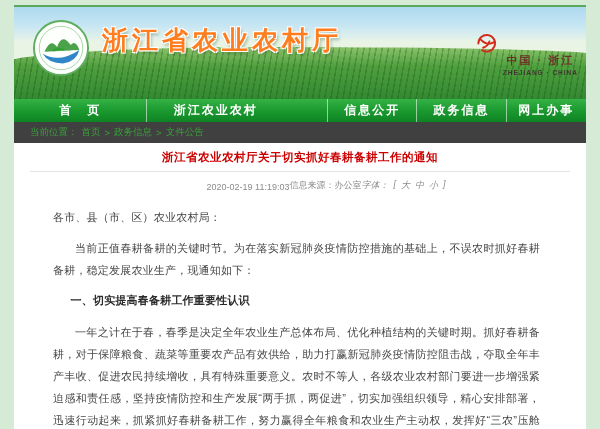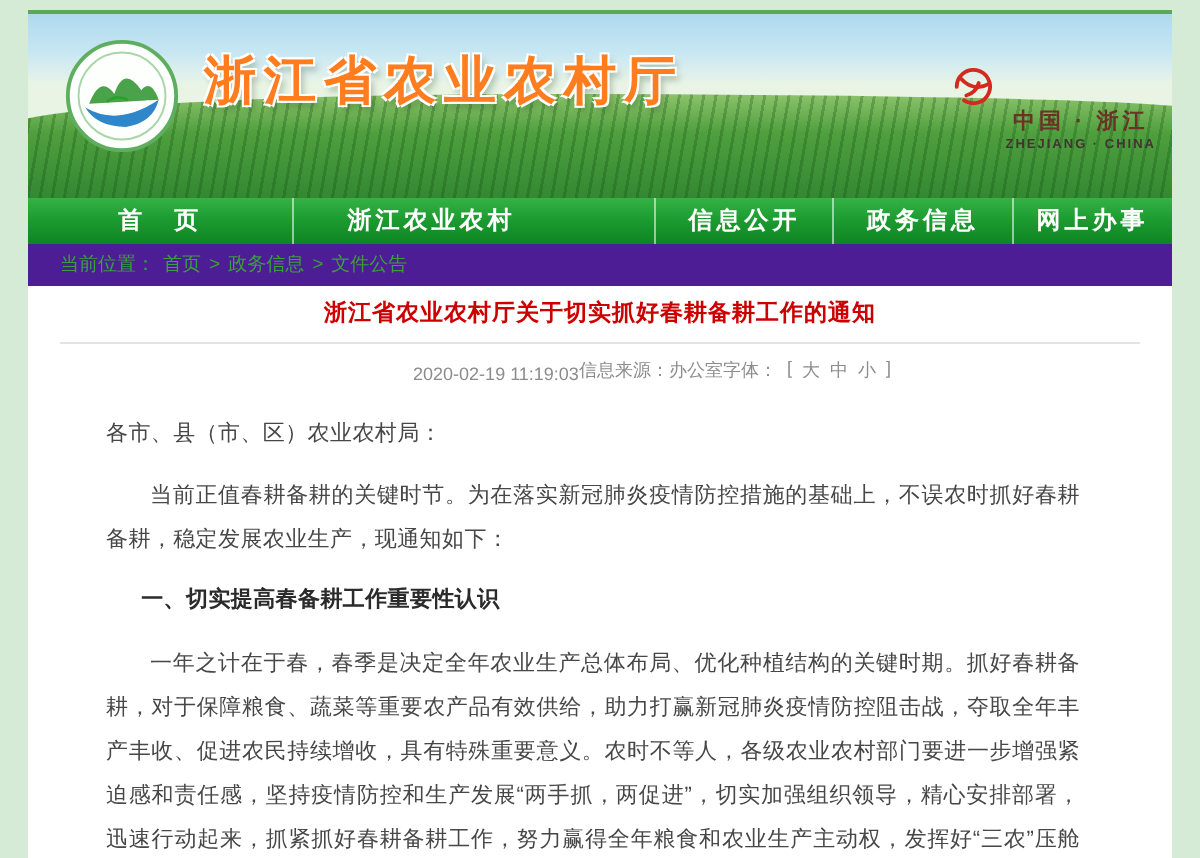--- a/index.html
+++ b/index.html
@@ -66,36 +66,36 @@
     color:#fff; font-size:12px; font-weight:bold; letter-spacing:2px;
     cursor:pointer; border-left:1px solid rgba(255,255,255,.55);
   }
   .nav-item:first-child { border-left:none; }
   .nav-item:nth-child(1){flex:1.5;} .nav-item:nth-child(2){flex:1.55;}
   .nav-item:nth-child(3){flex:1;margin-left:43px;}  .nav-item:nth-child(4){flex:1;}
   .nav-item:nth-child(5){flex:0.9;}
   
   .breadcrumb {
     height:21px; display:flex; align-items:center; padding-left:16px;
-    font-size:9.5px; color:#3aa03a; background:#4c1d95; gap:4px;
+    font-size:9.5px; color:#3aa03a; background:#404040; gap:4px;
   }
   .breadcrumb a { color:#3aa03a; text-decoration:none; cursor:pointer; }
   .crumb-section { color:#7da83e; }
   
   .article { padding-top:7px; }
   .article-title {
     text-align:center; color:#cc0000; font-size:11.5px; font-weight:bold;
     letter-spacing:.5px; line-height:15px;
   }
   .rule { border-bottom:1px solid #e3e3e3; margin:6px 16px 0 16px; }
   .meta {
     display:flex; justify-content:center; align-items:flex-end;
     padding:7px 0 6px 52px; font-size:9px; color:#8c8c8c;
   }
-  .meta .font-ctl { display:inline-flex; gap:5px; }
+  .meta .font-ctl { display:inline-flex; gap:5px;font-style:italic; }
   .meta .size-btn { cursor:pointer; color:#8c8c8c; }
   
   .doc {
     padding:8px 46px 20px 39px;
     font-size:11px; color:#474747; line-height:22px; letter-spacing:.2px;
     text-align:justify;
   }
   .doc p { margin-bottom:9px; }
   .doc .indent { text-indent:2em; }
   .doc .sec-head { font-weight:bold; color:#2b2b2b; text-indent:1.6em; margin-bottom:9px;font-family:Liberation Mono, monospace; }

